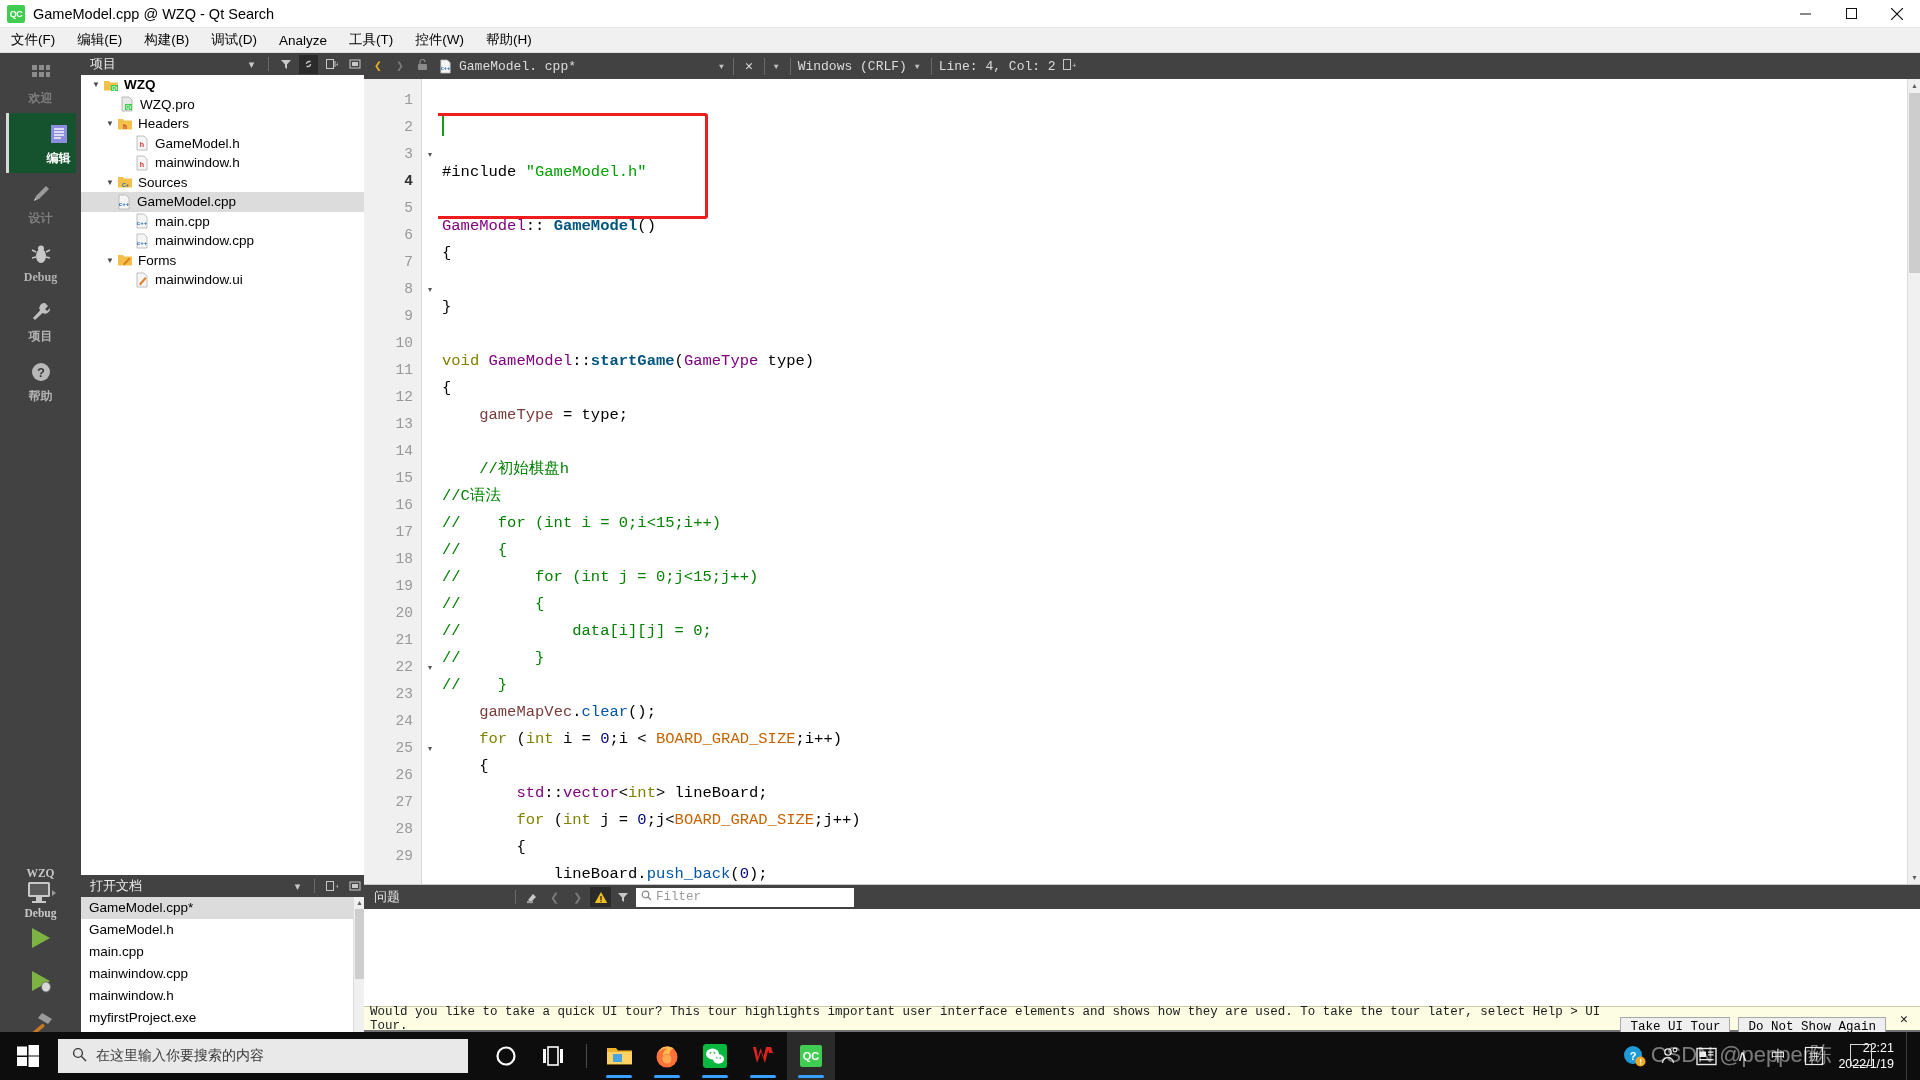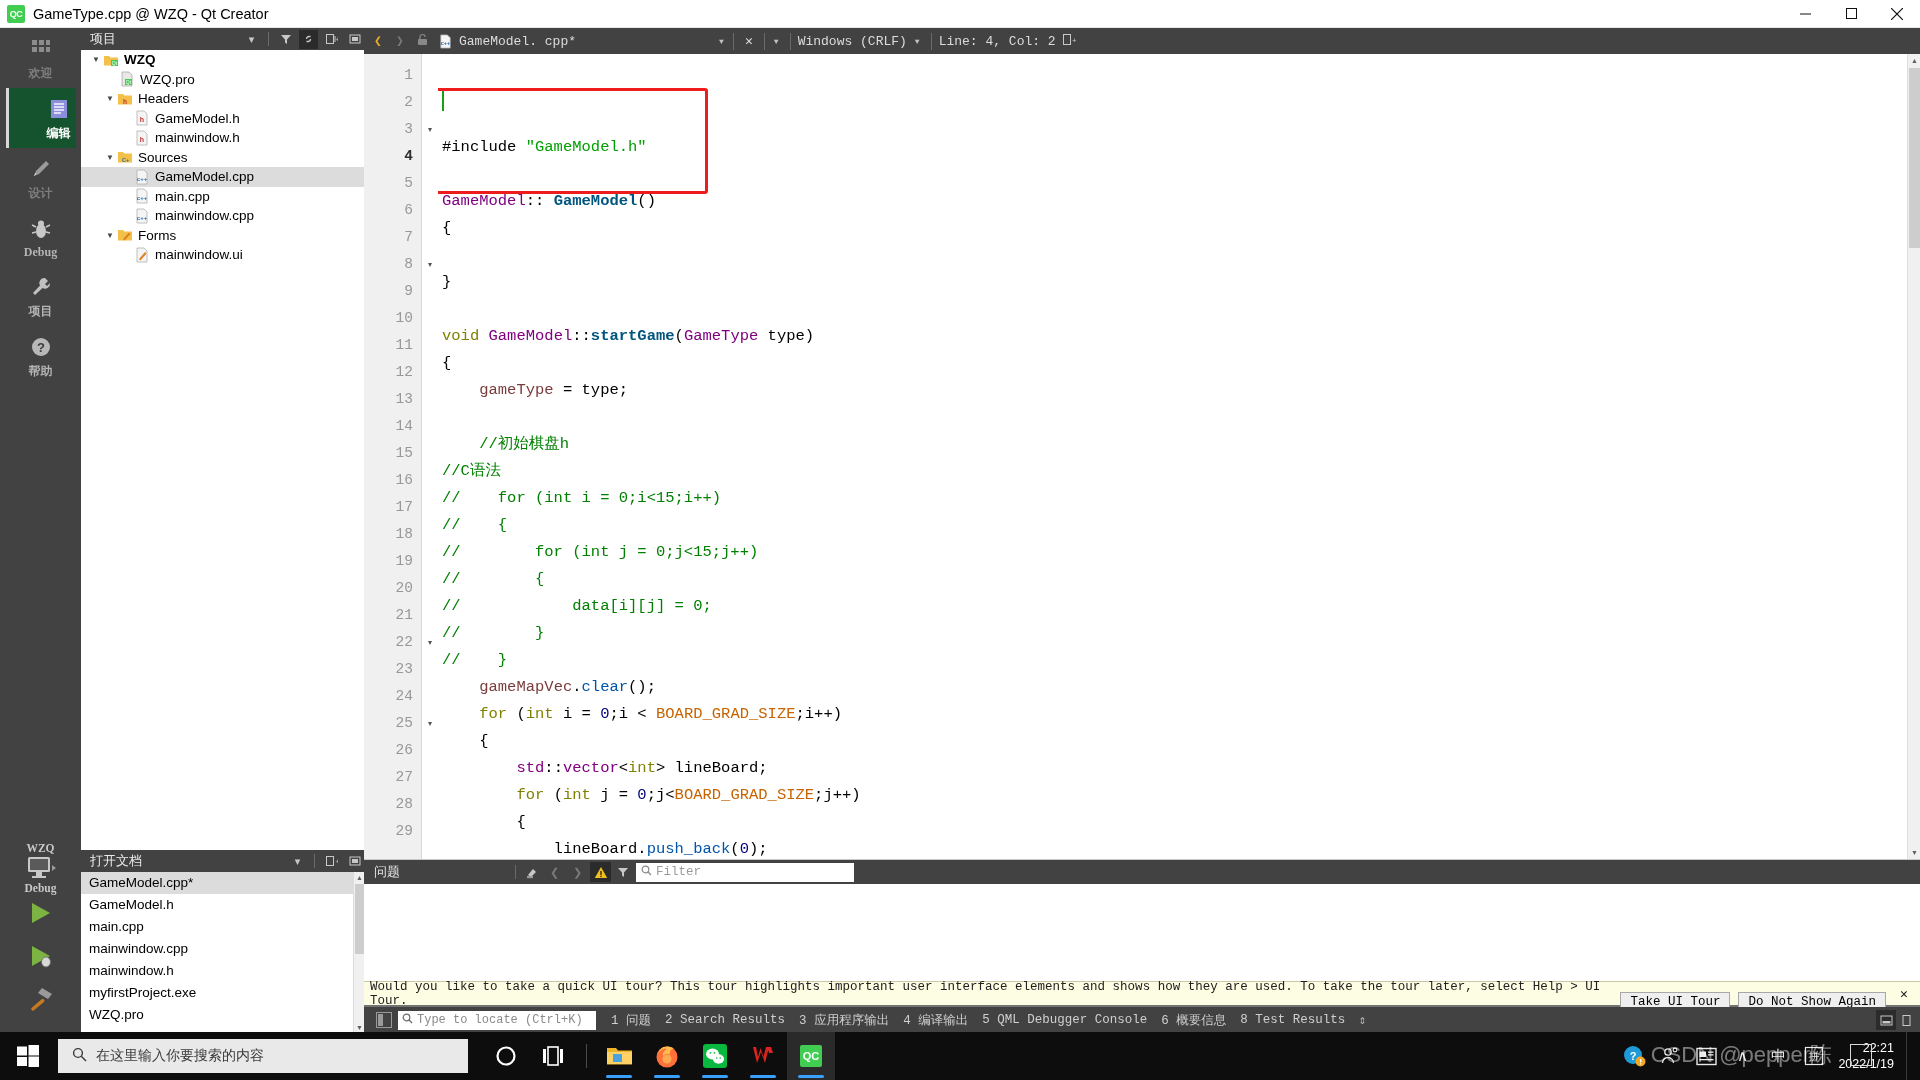--- a/index.html
+++ b/index.html
@@ -235,40 +235,50 @@
 
   .wm-box { position:absolute; right:48px; bottom:14px; width:22px; height:22px; border:1.5px solid #d8d8d8; }
 </style>
 </head>
 <body>
 
 <div class="app">
 
   <div class="titlebar">
     <div class="tb-icon">QC</div>
-    <div class="tb-title">GameType.cpp @ WZQ - Qt Creator</div>
+    <div class="tb-title">GameModel.cpp @ WZQ - Qt Search</div>
     <div class="tb-spacer"></div>
     <div class="tb-btn">
       <svg width="11" height="11" viewBox="0 0 11 11">
           <line x1="0" y1="6" x2="11" y2="6" stroke="#111" stroke-width="1"></line>
         </svg>
     </div>
     <div class="tb-btn">
       <svg width="11" height="11" viewBox="0 0 11 11">
           <rect x="0.5" y="0.5" width="10" height="10" fill="none" stroke="#111" stroke-width="1"></rect>
         </svg>
     </div>
     <div class="tb-btn close">
       <svg width="12" height="12" viewBox="0 0 12 12">
           <line x1="0" y1="0" x2="12" y2="12" stroke="#111" stroke-width="1.2"></line>
           <line x1="12" y1="0" x2="0" y2="12" stroke="#111" stroke-width="1.2"></line>
         </svg>
     </div>
   </div>
 
+  <div class="menubar">
+    <div class="menu-item">文件(F)</div>
+    <div class="menu-item">编辑(E)</div>
+    <div class="menu-item">构建(B)</div>
+    <div class="menu-item">调试(D)</div>
+    <div class="menu-item">Analyze</div>
+    <div class="menu-item">工具(T)</div>
+    <div class="menu-item">控件(W)</div>
+    <div class="menu-item">帮助(H)</div>
+  </div>
 
   <div class="mainrow">
 
     <div class="modebar">
 
       <div class="mode dim">
         <span class="glyph">
           <svg width="22" height="22" viewBox="0 0 22 22">
             <g fill="#8c8c8c">
               <rect x="2" y="2" width="5" height="5"></rect>
@@ -473,21 +483,21 @@
           <span class="arrow">▼</span>
           <span class="ficon">
             <svg width="16" height="16" viewBox="0 0 16 16">
                 <path d="M1 3 h5 l1.3 1.4 h7.7 v9 h-14 Z" fill="#f3c04a"></path>
                 <text x="5" y="12.5" font-size="5.5" fill="#2a6fb0" font-weight="bold" font-family="Liberation Sans, sans-serif">C+</text>
               </svg>
           </span>
           <span class="nm">Sources</span>
         </div>
 
-        <div class="node sel" style="padding-left:53px">
+        <div class="node sel" style="padding-left:35px">
           <span class="ficon">
             <svg width="16" height="16" viewBox="0 0 16 16">
                 <path d="M3 1 h7 l3 3 v11 h-10 Z" fill="#f5f5f5" stroke="#b0b0b0" stroke-width="0.8"></path>
                 <text x="8" y="11.5" font-size="6" fill="#2a6fb0" font-weight="bold" text-anchor="middle" font-family="Liberation Sans, sans-serif">c++</text>
               </svg>
           </span>
           <span class="nm">GameModel.cpp</span>
         </div>
 
         <div class="node" style="padding-left:53px">

